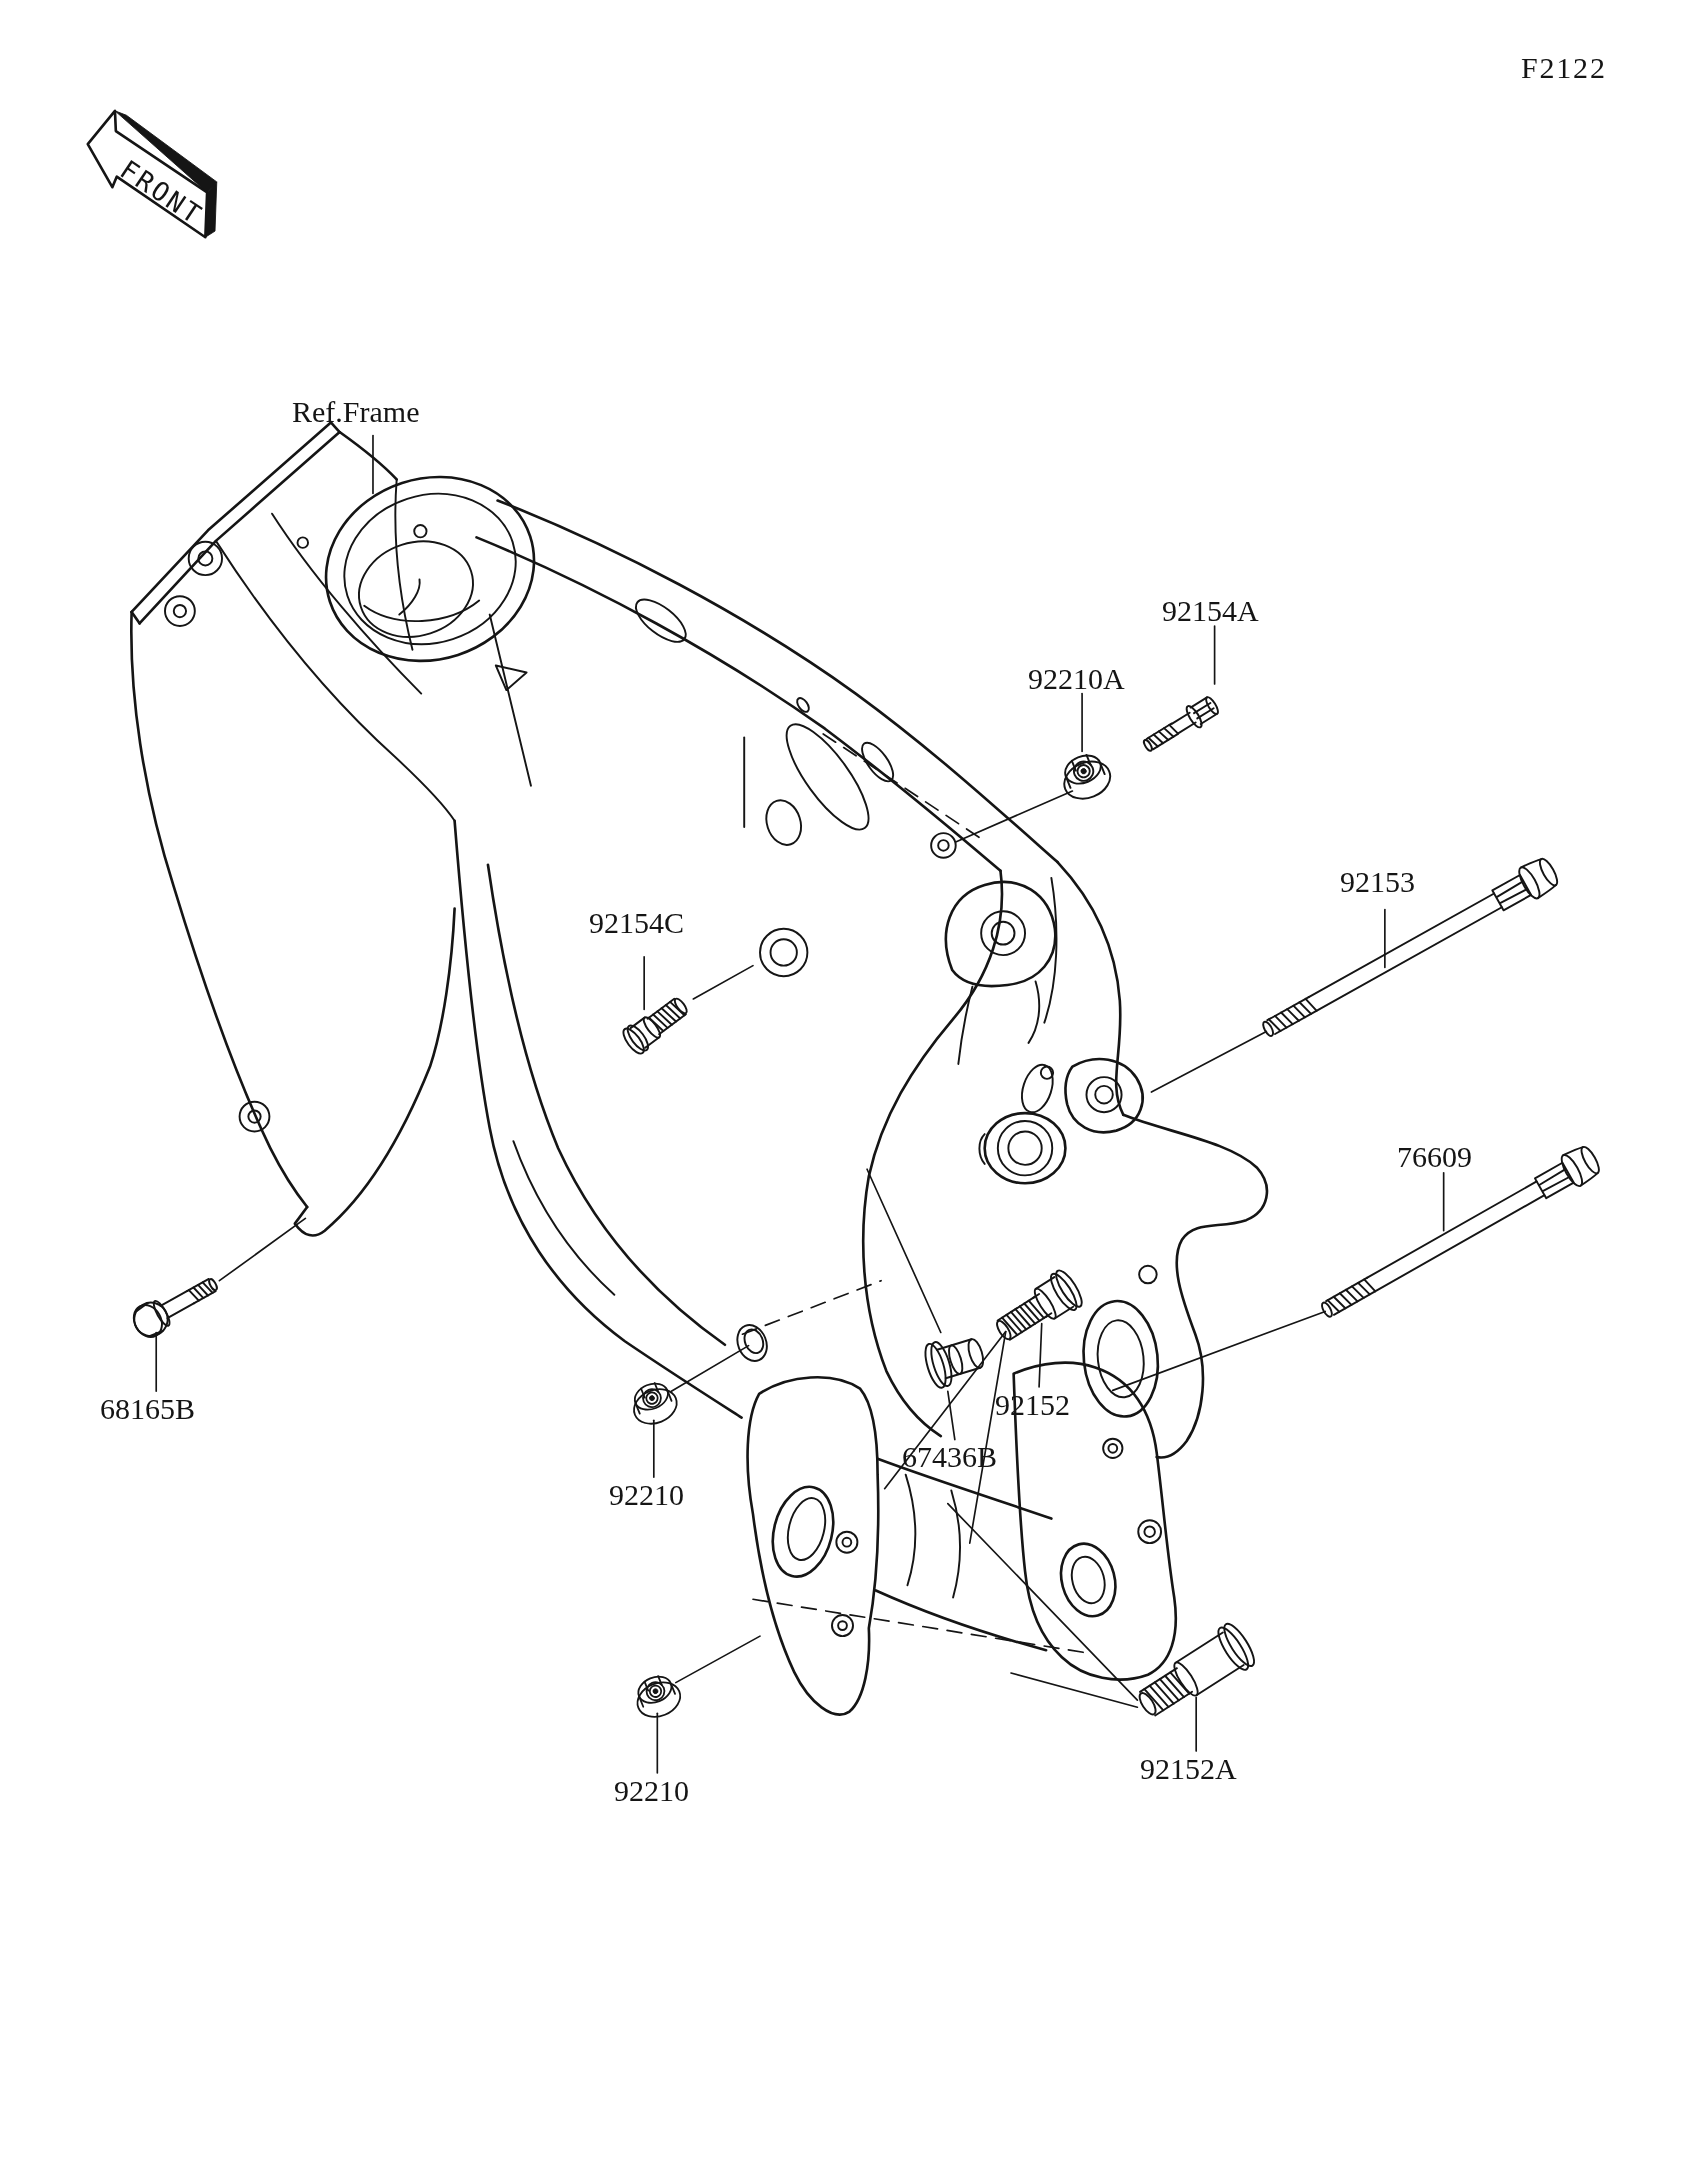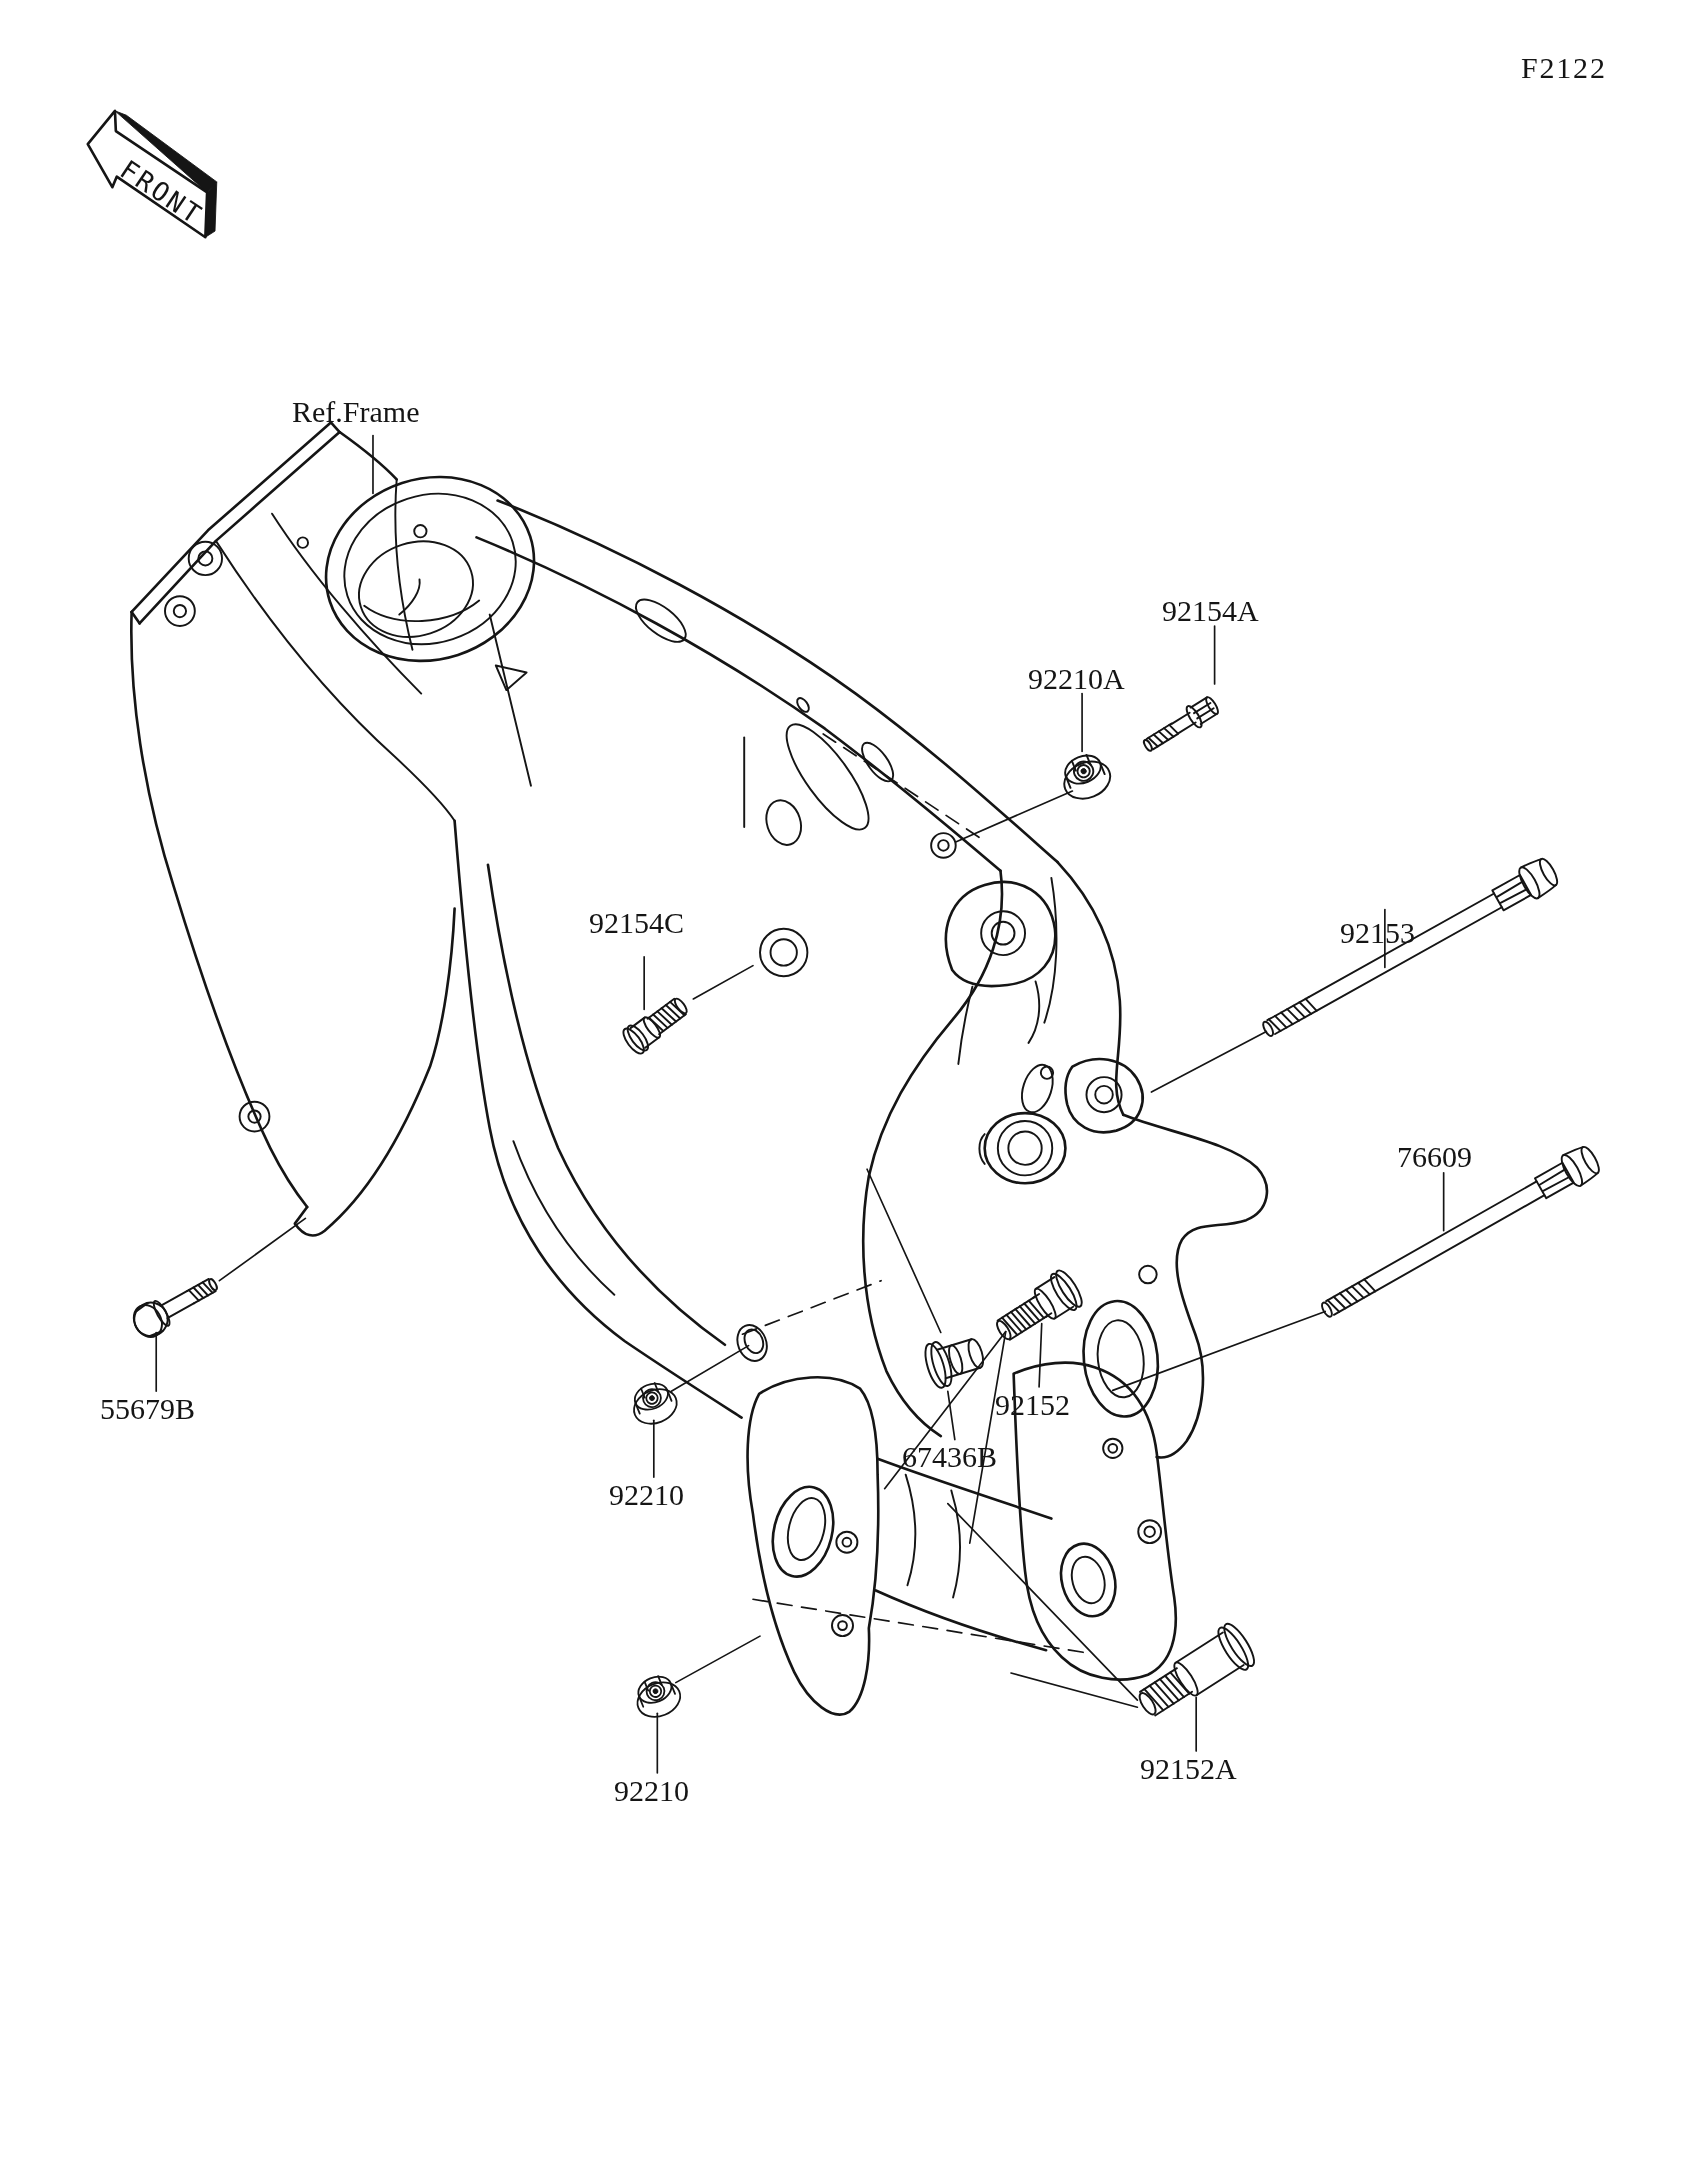--- a/index.html
+++ b/index.html
@@ -279,23 +279,23 @@
     <g>
       <circle class="o2" cx="893" cy="1085" r="27"></circle>
       <circle class="o2" cx="893" cy="1085" r="15"></circle>
     </g>
   </svg>
 
   <div class="lbl figcode" style="left:1521px;top:53px">F2122</div>
   <div class="lbl" style="left:292px;top:397px">Ref.Frame</div>
   <div class="lbl" style="left:1162px;top:596px">92154A</div>
   <div class="lbl" style="left:1028px;top:664px">92210A</div>
-  <div class="lbl" style="left:1340px;top:918px">92153</div>
+  <div class="lbl" style="left:1340px;top:867px">92153</div>
   <div class="lbl" style="left:1397px;top:1142px">76609</div>
   <div class="lbl" style="left:589px;top:908px">92154C</div>
-  <div class="lbl" style="left:100px;top:1394px">55679B</div>
+  <div class="lbl" style="left:100px;top:1394px">68165B</div>
   <div class="lbl" style="left:609px;top:1480px">92210</div>
   <div class="lbl" style="left:995px;top:1390px">92152</div>
   <div class="lbl" style="left:902px;top:1442px">67436B</div>
   <div class="lbl" style="left:1140px;top:1754px">92152A</div>
   <div class="lbl" style="left:614px;top:1776px">92210</div>
 </div>
 
 
 </body></html>

